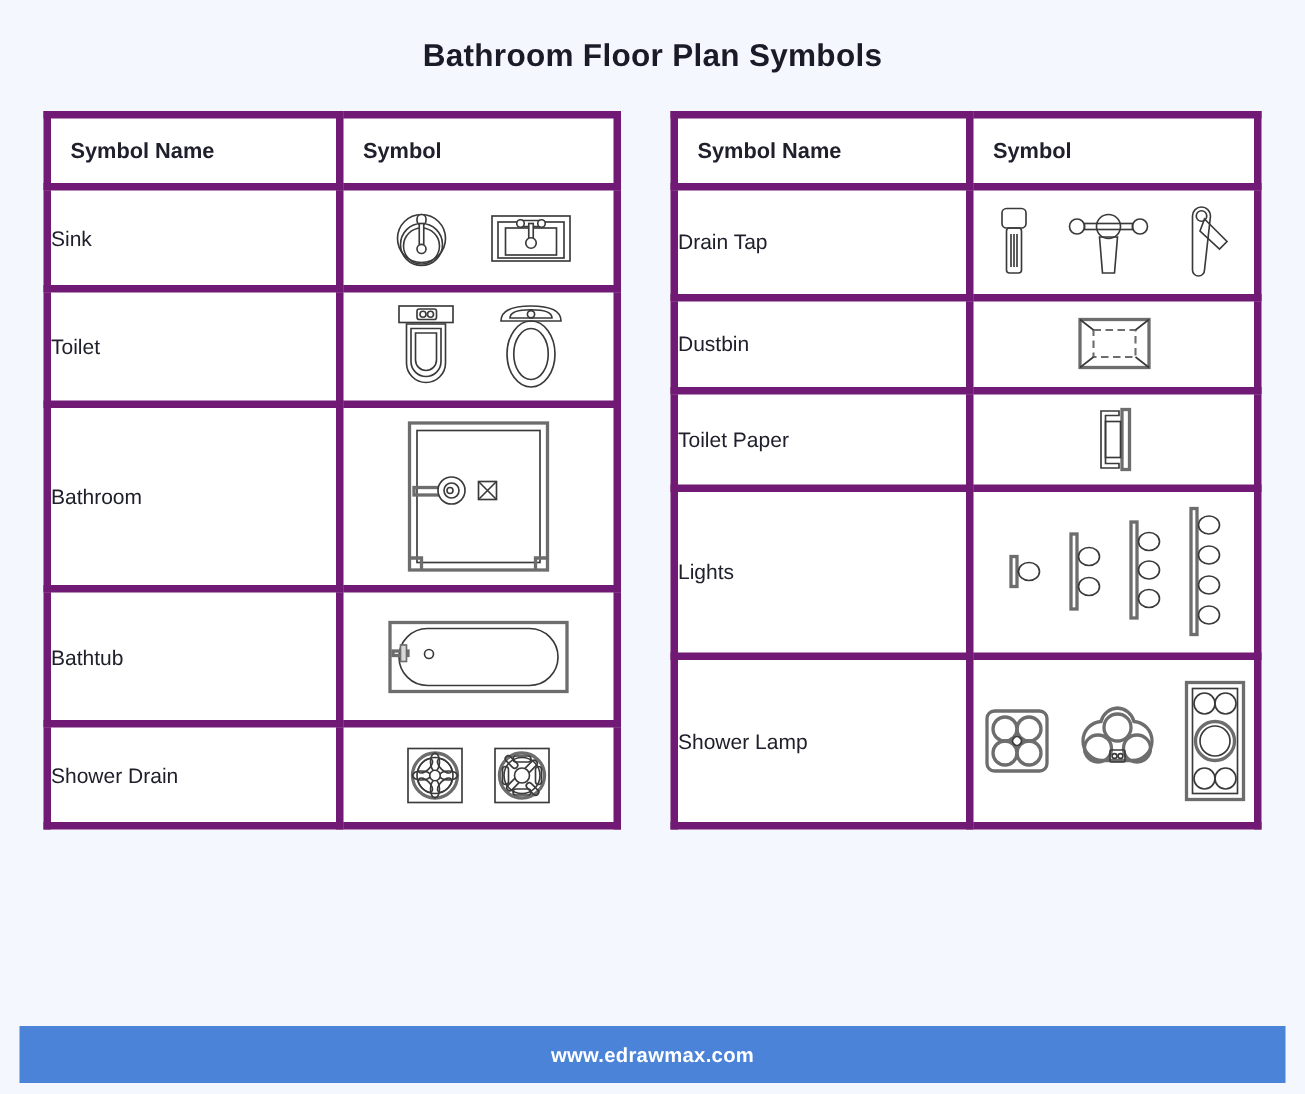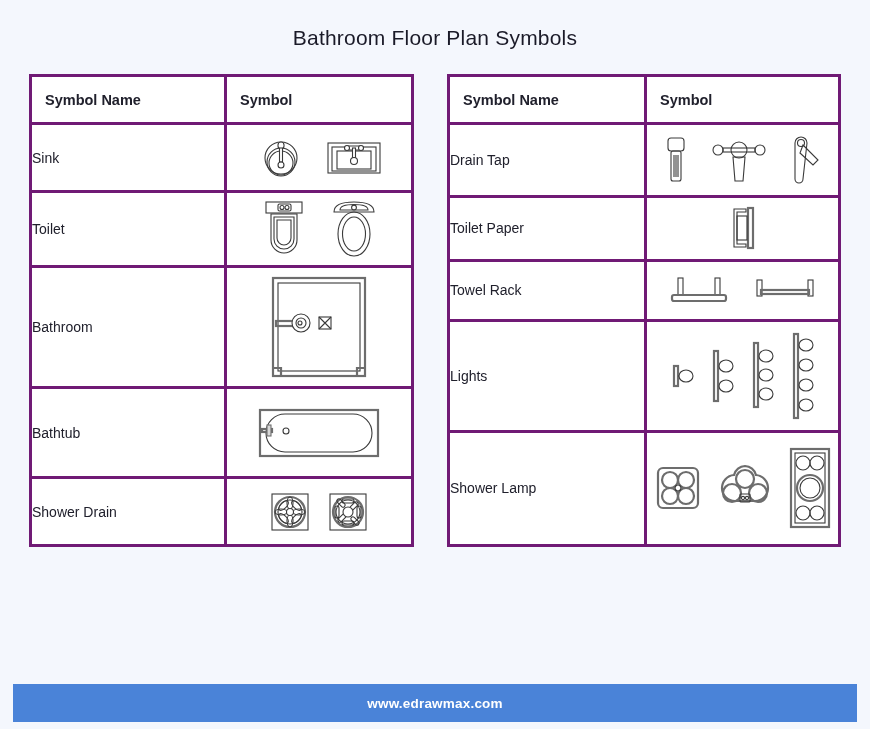--- a/index.html
+++ b/index.html
@@ -11,41 +11,41 @@
     width: 870px;
     height: 729px;
     background: #f4f7fd;
     font-family: "Liberation Sans", sans-serif;
     overflow: hidden;
     position: relative;
   }
   .page-title {
     text-align: center;
     font-size: 21px;
-    font-weight: normal;
+    font-weight: bold;
     color: #1a1a28;
     letter-spacing: 0.2px;
     padding-top: 26px;
     margin: 0;
   }
   .tables-wrap {
     display: flex;
     justify-content: space-between;
     padding: 0 29px;
     margin-top: 24px;
   }
   .sym-table {
     border-collapse: collapse;
     background: #ffffff;
     table-layout: fixed;
   }
   .sym-table.left { width: 385px; }
   .sym-table.right { width: 394px; }
   .sym-table td, .sym-table th {
-    border: 3px solid #701a75;
+    border: 5px solid #701a75;
     padding: 0;
     vertical-align: middle;
   }
   .sym-table th {
     height: 48px;
     text-align: left;
     font-size: 14.5px;
     font-weight: bold;
     color: #20202c;
     padding-left: 13px;
@@ -292,57 +292,50 @@
               <svg width="34" height="54" viewBox="0 0 34 54">
                 <path class="ln" d="M6 10 A6 6 0 0 1 18 10 L14 46 A4 4 0 0 1 6 46 Z"></path>
                 <circle class="ln" cx="12" cy="10" r="3.5"></circle>
                 <path class="ln" d="M14 12 L29 27 L24 32 L11 20 Z"></path>
               </svg>
             </span>
           </div>
         </td>
       </tr>
 
+      <tr style="height:58px;">
+        <td class="name-cell">Dustbin</td>
+        <td class="sym-cell">
+          <div class="sym-row">
+            <span>
+              <svg width="54" height="40" viewBox="0 0 54 40">
+                <rect class="ln2" x="4" y="4" width="46" height="32"></rect>
+                <rect class="dash" x="13" y="11" width="28" height="18"></rect>
+                <path class="ln" d="M4 4 L13 11 M50 4 L41 11 M4 36 L13 29 M50 36 L41 29"></path>
+              </svg>
+            </span>
+          </div>
+        </td>
+      </tr>
 
       <tr style="height:58px;">
         <td class="name-cell">Toilet Paper</td>
         <td class="sym-cell">
           <div class="sym-row">
             <span>
               <svg width="34" height="46" viewBox="0 0 34 46">
                 <rect class="ln2" x="22" y="3" width="5" height="40"></rect>
                 <path class="ln" d="M8 4 L20 4 L20 7 L11 7 L11 39 L20 39 L20 42 L8 42 Z"></path>
                 <rect class="ln" x="11" y="11" width="10" height="24"></rect>
               </svg>
             </span>
           </div>
         </td>
       </tr>
 
-      <tr style="height:56px;">
-        <td class="name-cell">Towel Rack</td>
-        <td class="sym-cell">
-          <div class="sym-row" style="gap:22px;">
-            <span>
-              <svg width="62" height="34" viewBox="0 0 62 34">
-                <rect class="ln" x="10" y="5" width="5" height="17"></rect>
-                <rect class="ln" x="47" y="5" width="5" height="17"></rect>
-                <rect class="ln2" x="4" y="22" width="54" height="6" rx="2"></rect>
-              </svg>
-            </span>
-            <span>
-              <svg width="66" height="34" viewBox="0 0 66 34">
-                <rect class="ln" x="5" y="7" width="5" height="16"></rect>
-                <rect class="ln" x="56" y="7" width="5" height="16"></rect>
-                <rect class="ln2" x="9" y="17" width="48" height="4"></rect>
-              </svg>
-            </span>
-          </div>
-        </td>
-      </tr>
 
       <tr style="height:100px;">
         <td class="name-cell">Lights</td>
         <td class="sym-cell">
           <div class="sym-row" style="gap:12px; align-items:center;">
             <span>
               <svg width="28" height="40" viewBox="0 0 28 40">
                 <rect class="ln2" x="5" y="10" width="4" height="20"></rect>
                 <ellipse class="ln" cx="17" cy="20" rx="7" ry="6"></ellipse>
                 <path class="ln" d="M9 20 L10 20"></path>

